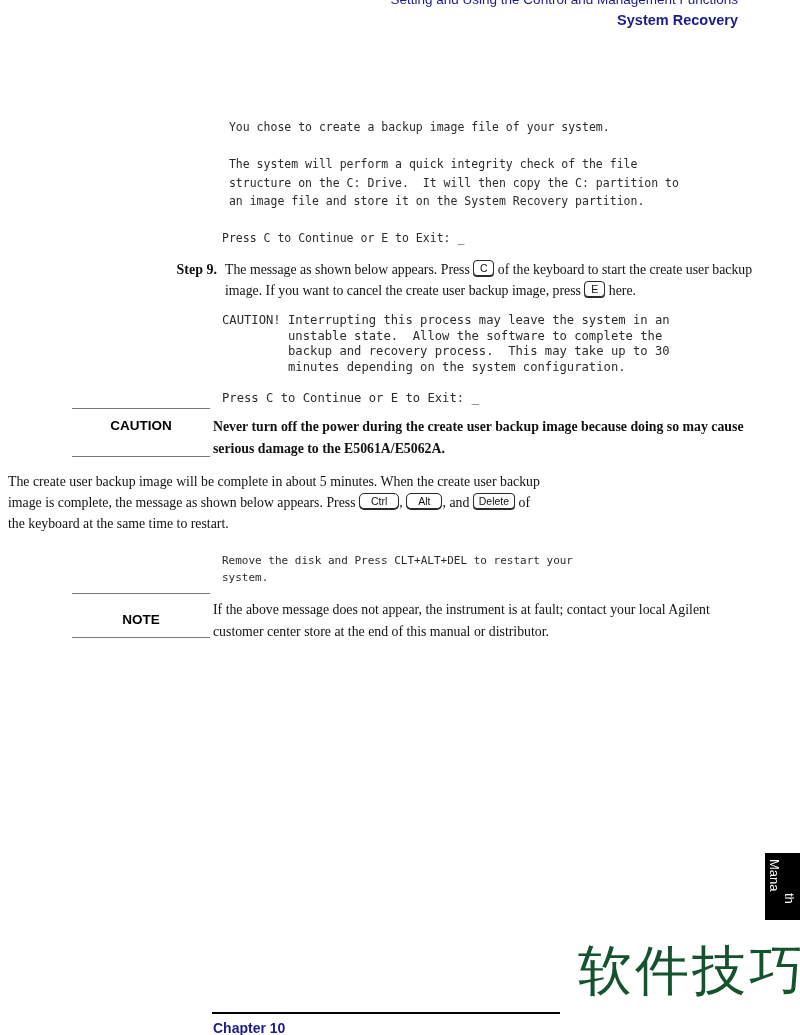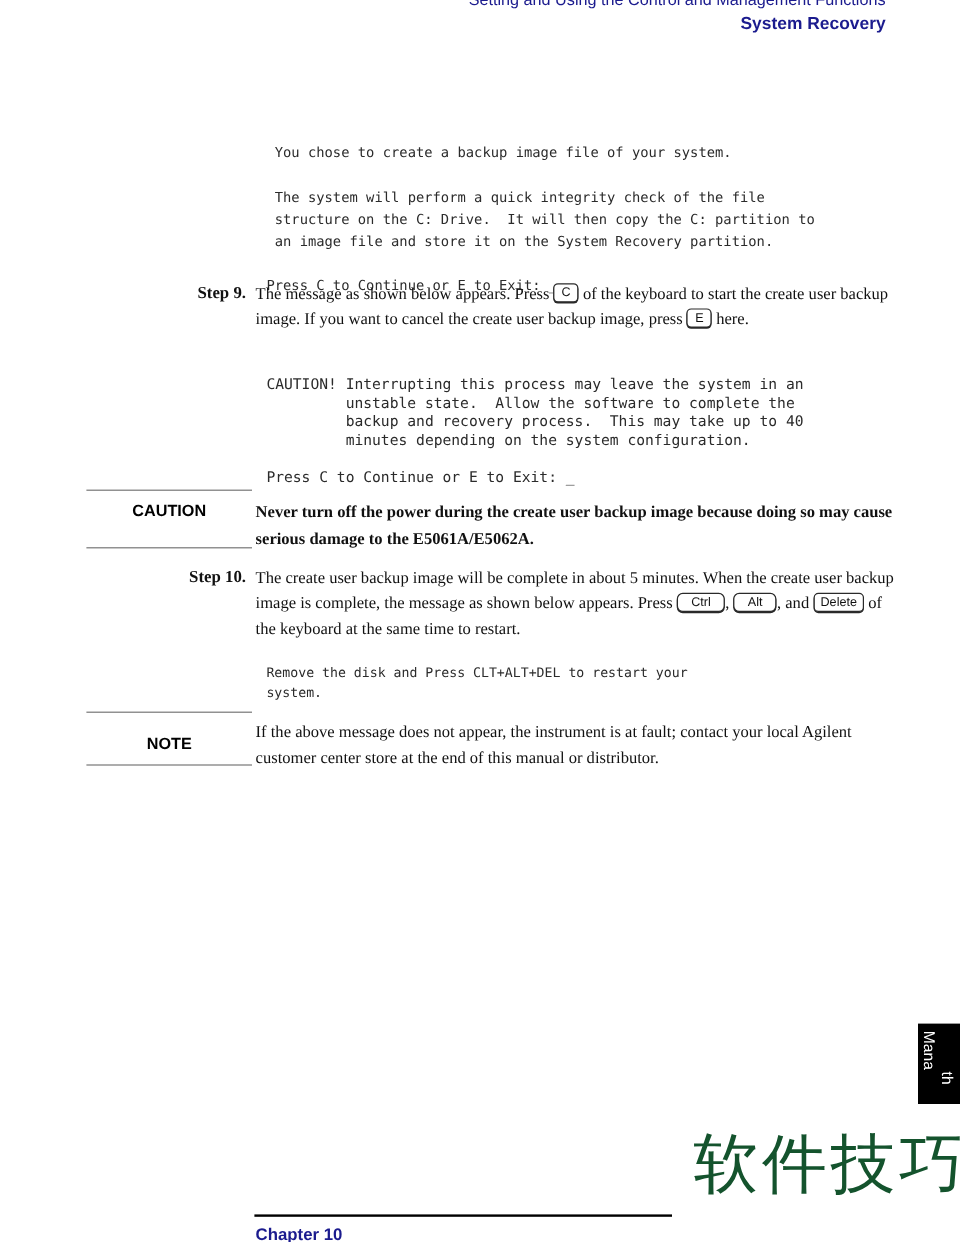--- a/index.html
+++ b/index.html
@@ -84,37 +84,36 @@
 
 
   <pre class="console console-1"> You chose to create a backup image file of your system.
 
  The system will perform a quick integrity check of the file
  structure on the C: Drive.  It will then copy the C: partition to
  an image file and store it on the System Recovery partition.
 
 Press C to Continue or E to Exit: _</pre>
 
-  <div class="step" style="top:234px;">
+  <div class="step" style="top:259px;padding-left:12px;">
     <div class="step-label">Step 9.</div>
     <p class="step-body"><span>The message as shown below appears. Press </span><span class="key">C</span><span> of the keyboard to start the create user backup image. If you want to cancel the create user backup image, press </span><span class="key">E</span><span> here.</span></p>
   </div>
 
   <pre class="console console-2">CAUTION! Interrupting this process may leave the system in an
          unstable state.  Allow the software to complete the
-         backup and recovery process.  This may take up to 40
+         backup and recovery process.  This may take up to 30
          minutes depending on the system configuration.
 
 Press C to Continue or E to Exit: _</pre>
 
   <div class="adm-label adm-label-caution">CAUTION</div>
   <p class="adm-text adm-text-caution">Never turn off the power during the create user backup image because doing so may cause serious damage to the E5061A/E5062A.</p>
 
   <div class="step" style="top:471px;">
-    <div class="step-label">Step 10.</div>
     <p class="step-body"><span>The create user backup image will be complete in about 5 minutes. When the create user backup image is complete, the message as shown below appears. Press </span><span class="key key-wide">Ctrl</span><span>, </span><span class="key key-wide">Alt</span><span>, and </span><span class="key">Delete</span><span> of the keyboard at the same time to restart.</span></p>
   </div>
 
   <pre class="console console-3">Remove the disk and Press CLT+ALT+DEL to restart your
 system.</pre>
 
   <div class="adm-label adm-label-note">NOTE</div>
   <p class="adm-text adm-text-note">If the above message does not appear, the instrument is at fault; contact your local Agilent customer center store at the end of this manual or distributor.</p>
 
   <div class="footer-rule"></div>

